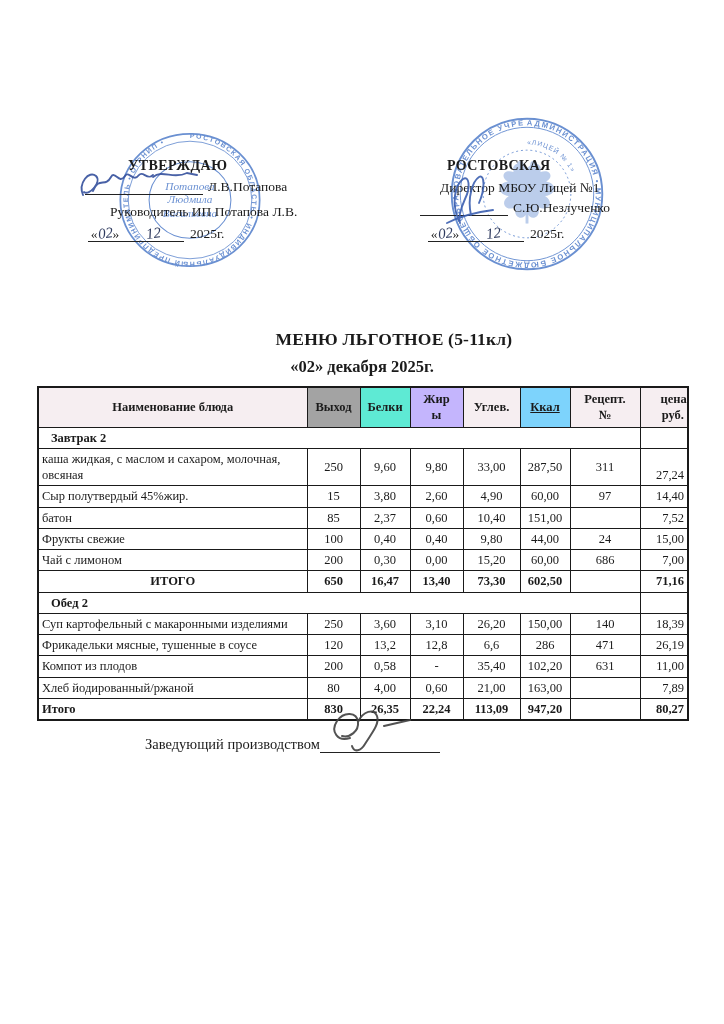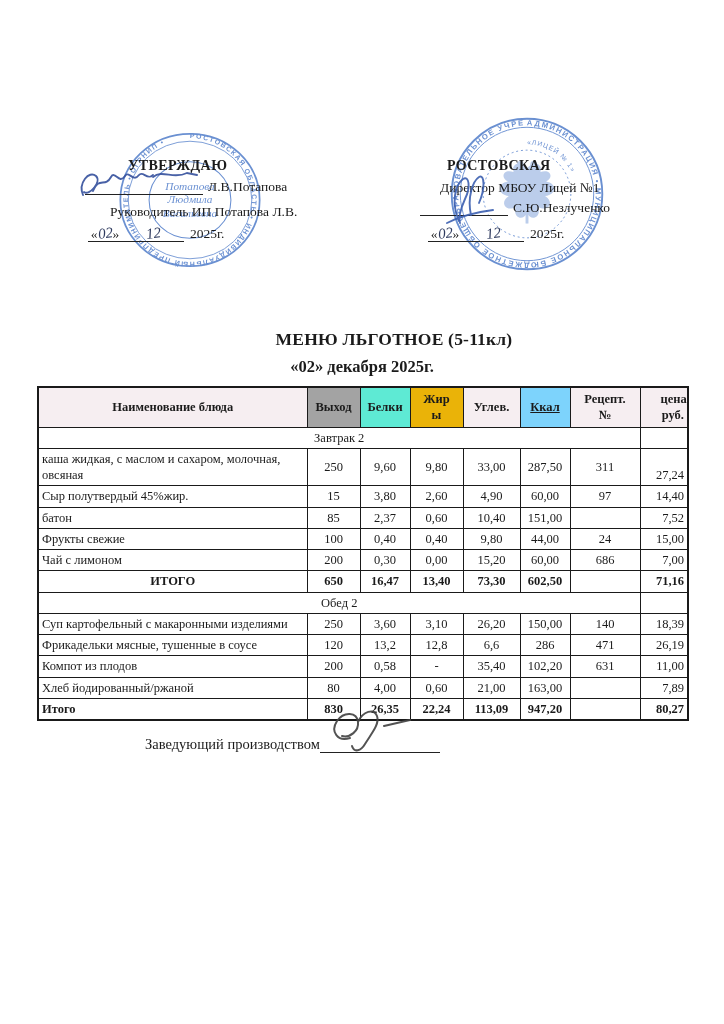--- a/index.html
+++ b/index.html
@@ -54,21 +54,21 @@
     position:absolute;left:37px;top:386px;width:651px;
     border-collapse:collapse;table-layout:fixed;
     font-size:12.5px;line-height:1.3;
   }
   table.menu td,table.menu th{border:1px solid #1a1a1a;padding:2px 3px;overflow:hidden;}
   table.menu{border:2px solid #1a1a1a;}
   table.menu th{
     font-weight:bold;text-align:center;vertical-align:middle;
     white-space:pre-line;padding:3px 2px;
   }
-  tr.section-row td{font-weight:normal;text-align:center;padding:2px 4px;}
+  tr.section-row td{font-weight:bold;text-align:left;padding:2px 12px;}
   td.c-name{text-align:left;padding-left:5px;vertical-align:middle;}
   td.c-num{text-align:center;vertical-align:middle;}
   td.c-price{text-align:right;vertical-align:bottom;padding-right:6px;}
   tr.total-row td{font-weight:bold;}
   tr.total-row td.c-name{text-align:center;}
   tr.total-row.tl-left td.c-name{text-align:left;}
 
   
   .footer{position:absolute;left:145px;top:736px;font-size:14.5px;z-index:2;}
   .f-line{display:inline-block;width:120px;border-bottom:1.4px solid #222;height:14px;position:relative;vertical-align:bottom;}
@@ -156,21 +156,21 @@
         <col style="width: 57px;">
         <col style="width: 50px;">
         <col style="width: 70px;">
         <col style="width: 48px;">
       </colgroup>
       <thead>
         <tr>
           <th style="background: rgb(246, 238, 241);">Наименование блюда</th>
           <th style="background: #a3a3a3;">Выход</th>
           <th style="background: #5eead4;">Белки</th>
-          <th style="background: #eab308;">Жир
+          <th style="background: #c4b5fd;">Жир
 ы</th>
           <th style="background: rgb(246, 238, 241);">Углев.</th>
           <th style="background: #7dd3fc; text-decoration: underline;">Ккал</th>
           <th style="background: rgb(246, 238, 241);">Рецепт.
 №</th>
           <th style="background: rgb(246, 238, 241); padding-left: 20px;">цена,
 руб.</th>
         </tr>
       </thead>
       <tbody>

